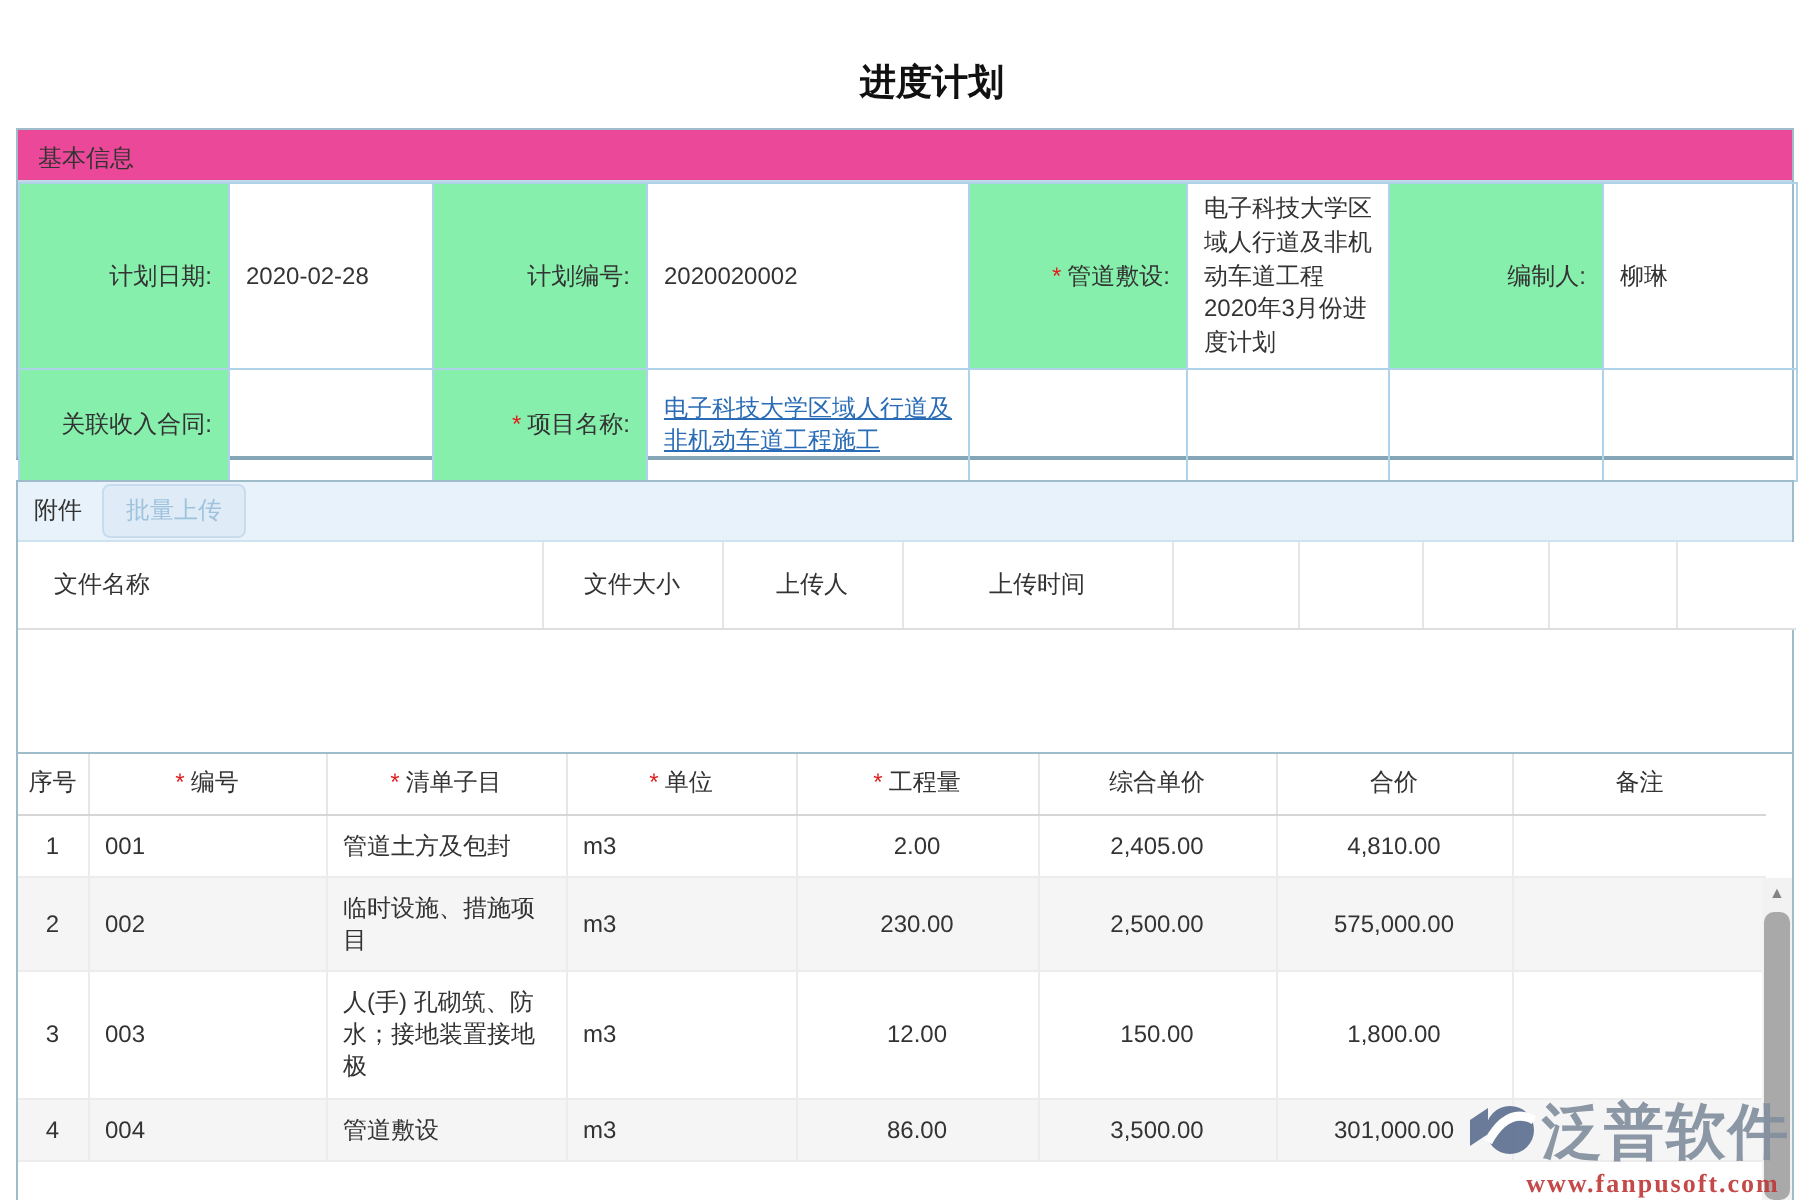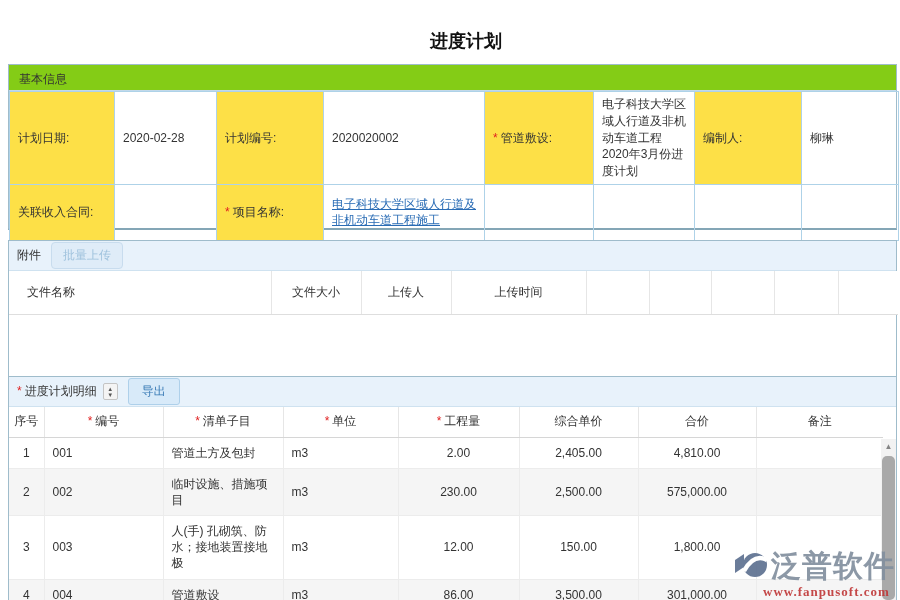--- a/index.html
+++ b/index.html
@@ -15,31 +15,31 @@
   }
   .panel {
     position:absolute; left:8px; width:889px; background:#fff;
     border:1px solid #9fbccb; border-bottom:2px solid #84a6b6;
   }
   .panel-basic  { top:64px;  height:166px; }
   .panel-attach { top:240px; height:140px; }
   .panel-detail { top:376px; height:228px; }
 
   .section-header {
-    background:#84cc16; border-bottom:1px solid #c2d9ea;
+    background:#ec4899; border-bottom:1px solid #c2d9ea;
     padding:6px 10px; color:#333; height:26px;
   }
 
   
   .info-table { width:100%; border-collapse:collapse; table-layout:fixed; }
   .info-table td {
     border:1px solid #aed2e8; padding:4px 8px; vertical-align:middle;
     line-height:1.4; overflow:hidden;
   }
-  .info-table td.lbl { background:#fde047; }
+  .info-table td.lbl { background:#86efac; text-align:right; }
   .info-table tr.r1 { height:81px; }
   .info-table tr.r2 { height:56px;margin-top:32px; }
   .req { color:#e01f1f; margin-right:3px; }
   a.cell-link { color:#2a6cb5; text-decoration:underline; cursor:pointer; }
 
   
   .btn-batch {
     display:inline-block; background:#dfecf8; border:1px solid #c8dcee;
     color:#9fc2dd; border-radius:4px; padding:4px 11px; font-size:12px; cursor:pointer;
   }
@@ -168,28 +168,20 @@
       <th></th>
       <th></th>
       <th></th>
     </tr>
   </tbody>
     </table>
   <div class="attach-body"></div>
 </section>
 
 <section class="panel panel-detail">
-  <div class="detail-header">
-    <span><span class="req">*</span><span>进度计划明细</span></span>
-    <span class="sort-box">
-        <span>▲</span>
-        <span>▼</span>
-      </span>
-    <span class="btn-export">导出</span>
-  </div>
 
   <table class="detail-table">
     <colgroup>
       <col style="width:35px">
         <col style="width:119px">
         <col style="width:120px">
         <col style="width:115px">
       <col style="width:121px">
         <col style="width:119px">
         <col style="width:118px">

